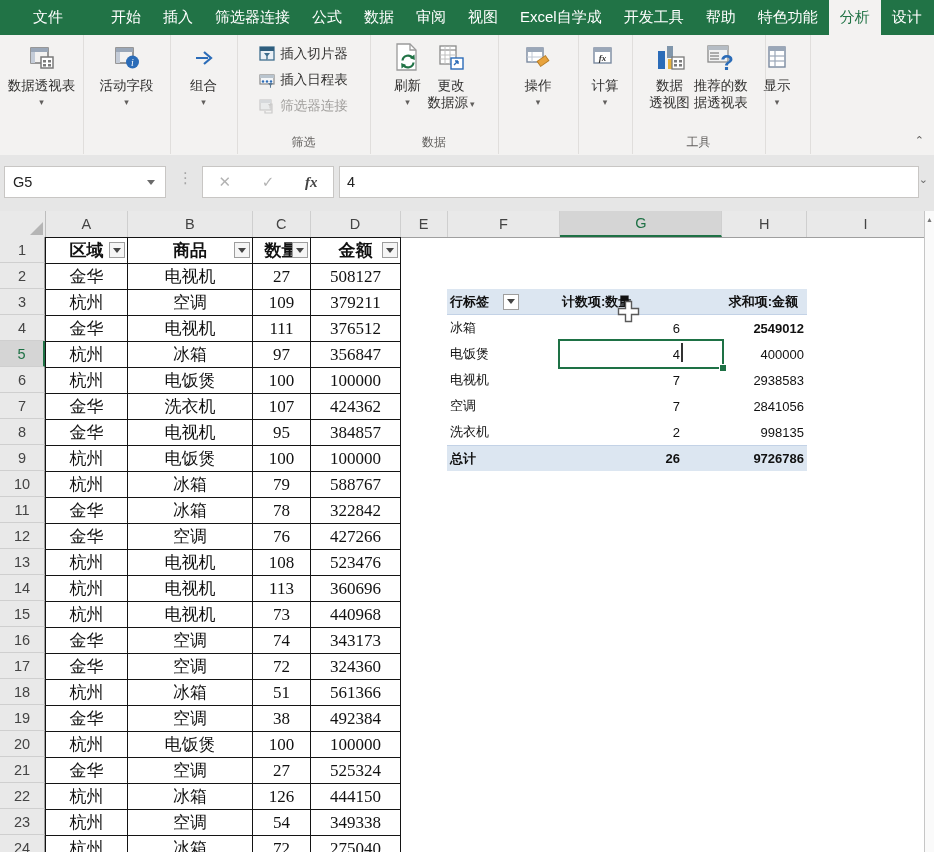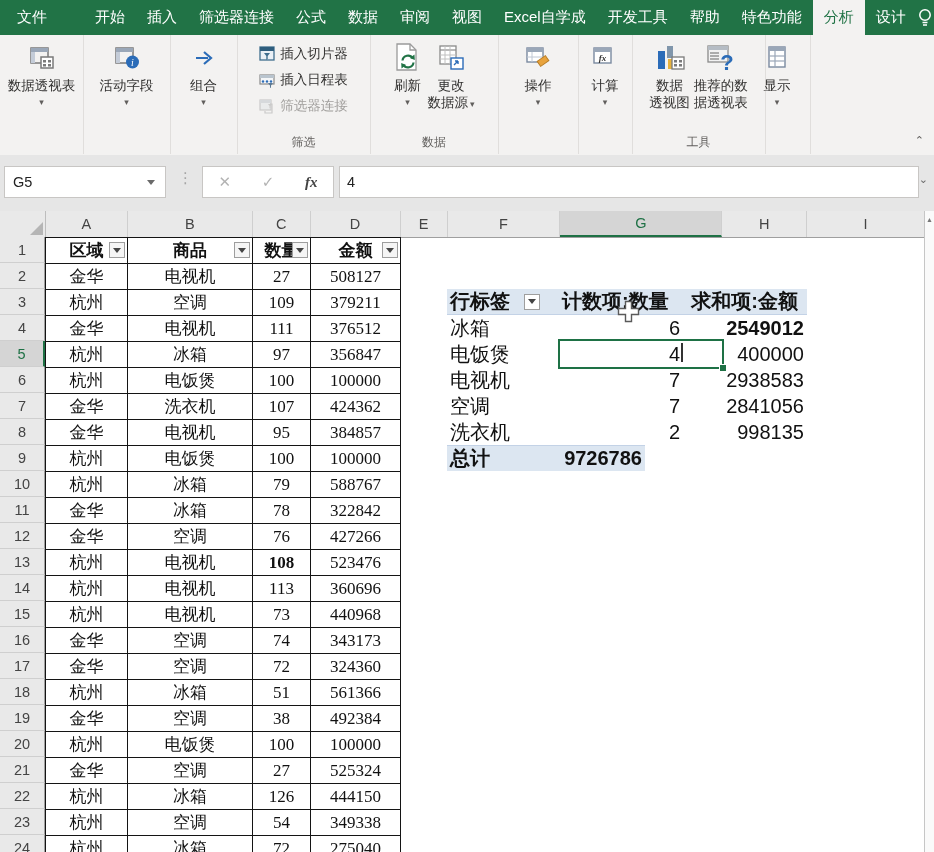--- a/index.html
+++ b/index.html
@@ -5,21 +5,21 @@
   html,body{margin:0;padding:0;}
   body{width:934px;height:852px;position:relative;overflow:hidden;background:#fff;
        font-family:"Liberation Sans","DejaVu Sans",sans-serif;-webkit-font-smoothing:antialiased;}
   .app{position:absolute;inset:0;}
 
   
   .tabbar{position:absolute;left:0;top:0;width:934px;height:35px;background:#217346;
           display:flex;align-items:stretch;color:#fff;font-size:15px;}
   .tablist{display:flex;align-items:stretch;}
   .tab{display:flex;align-items:center;padding:0 11px;cursor:default;white-space:nowrap;}
-  .tab.file-tab{padding:0 17px;margin-right:20px;}
+  .tab.file-tab{padding:0 17px;margin-right:20px;margin-left:16px;}
   .tab.active{background:#f3f2f1;color:#217346;}
   .tabbar-right{margin-left:auto;display:flex;align-items:center;padding-right:14px;}
   .tellme{display:flex;align-items:center;gap:8px;margin-right:46px;}
 
   
   .ribbon{position:absolute;left:0;top:35px;width:934px;height:120px;background:#f3f2f1;
           border-bottom:1px solid #d2d0ce;}
   .rgroup{position:absolute;top:0;height:119px;border-right:1px solid #e0dedc;
           display:flex;justify-content:center;}
   .glabel{position:absolute;bottom:3px;left:0;width:100%;text-align:center;
@@ -73,21 +73,21 @@
   .drow{display:flex;height:26px;}
   .dcell{box-sizing:border-box;border-right:1px solid #141414;border-bottom:1px solid #141414;
          display:flex;align-items:center;justify-content:center;position:relative;background:#fff;}
   .drow.hdr .dcell{font-weight:bold;}
   .filterbtn{position:absolute;right:2px;top:4px;width:16px;height:16px;background:#f5f5f5;
              border:1px solid #9e9e9e;display:flex;align-items:center;justify-content:center;box-sizing:border-box;}
   .filterbtn .fb-arrow{width:0;height:0;border-left:4px solid transparent;border-right:4px solid transparent;
              border-top:5px solid #444;}
 
   
-  .pivot{position:absolute;left:447px;top:78px;font-size:20px;color:#111;}
+  .pivot{position:absolute;left:447px;top:78px;font-size:13px;color:#111;}
   .prow{display:flex;height:26px;}
   .pcell{box-sizing:border-box;display:flex;align-items:center;position:relative;white-space:nowrap;}
   .pcell.lab{padding-left:3px;}
   .pcell.numG{justify-content:flex-end;padding-right:42px;}
   .pcell.numH{justify-content:flex-end;padding-right:3px;}
   .prow.phdr .pcell,.prow.ptotal .pcell{background:#dce6f1;font-weight:bold;}
   .prow.phdr .pcell{border-bottom:1px solid #c3d2e6;}
   .prow.ptotal .pcell{border-top:1px solid #c3d2e6;}
   .pcell .filterbtn{position:static;margin-left:14px;background:#fff;}
 
@@ -502,21 +502,21 @@
         </div>
         <div class="drow">
           <div class="dcell" style="width: 82px;">金华</div>
           <div class="dcell" style="width: 125px;">空调</div>
           <div class="dcell" style="width: 58px;">76</div>
           <div class="dcell" style="width: 90px;">427266</div>
         </div>
         <div class="drow">
           <div class="dcell" style="width: 82px;">杭州</div>
           <div class="dcell" style="width: 125px;">电视机</div>
-          <div class="dcell" style="width: 58px; font-weight: bold;">108</div>
+          <div class="dcell" style="width: 58px;">108</div>
           <div class="dcell" style="width: 90px;">523476</div>
         </div>
         <div class="drow">
           <div class="dcell" style="width: 82px;">杭州</div>
           <div class="dcell" style="width: 125px;">电视机</div>
           <div class="dcell" style="width: 58px;">113</div>
           <div class="dcell" style="width: 90px;">360696</div>
         </div>
         <div class="drow">
           <div class="dcell" style="width: 82px;">杭州</div>
@@ -614,20 +614,21 @@
           <div class="pcell numG numGhdr" style="width: 162px;">7</div>
           <div class="pcell numH" style="width: 85px;">2841056</div>
         </div>
         <div class="prow">
           <div class="pcell lab" style="width: 113px;">洗衣机</div>
           <div class="pcell numG numGhdr" style="width: 162px;">2</div>
           <div class="pcell numH" style="width: 85px;">998135</div>
         </div>
         <div class="prow ptotal">
           <div class="pcell lab" style="width: 113px;">总计</div>
+          <div class="pcell numG numGhdr" style="width: 162px;">26</div>
           <div class="pcell numH" style="width: 85px;">9726786</div>
         </div>
       </div>
     <div class="selbox">
         <span class="handle"></span>
       </div>
     <div class="caret"></div>
   </div>
 
   <div class="vscroll">

